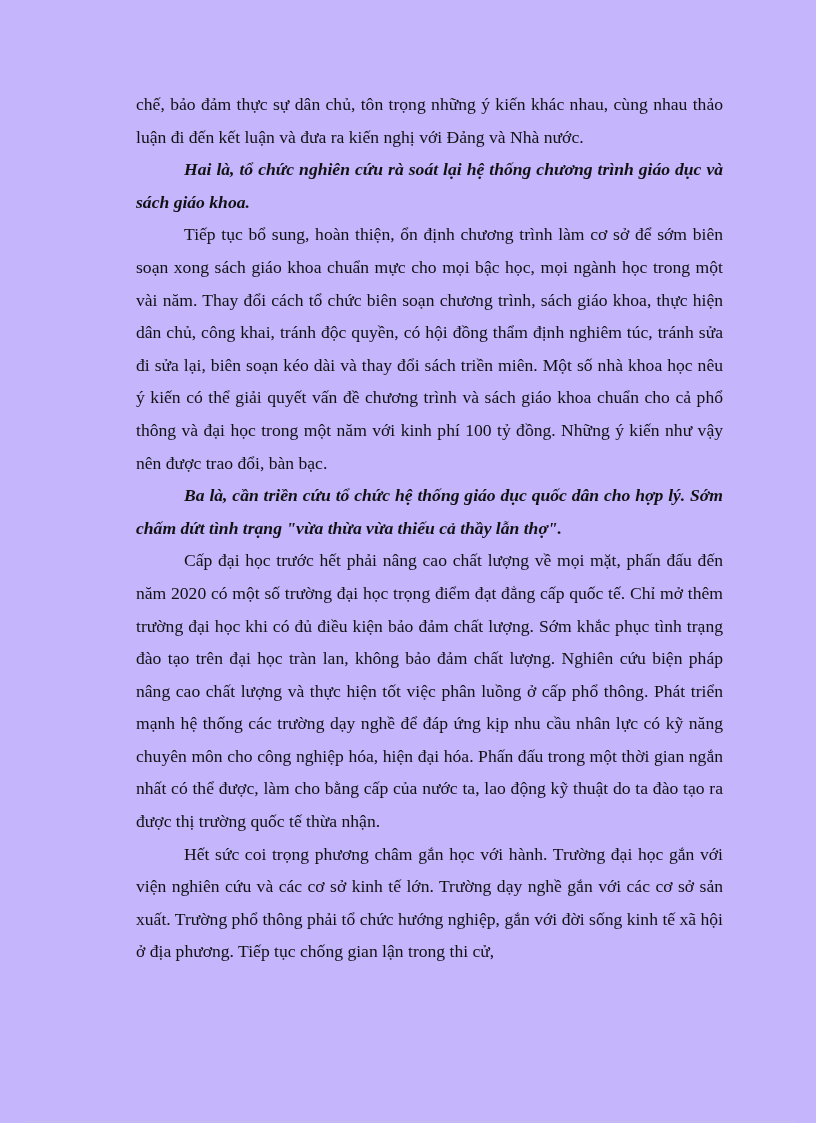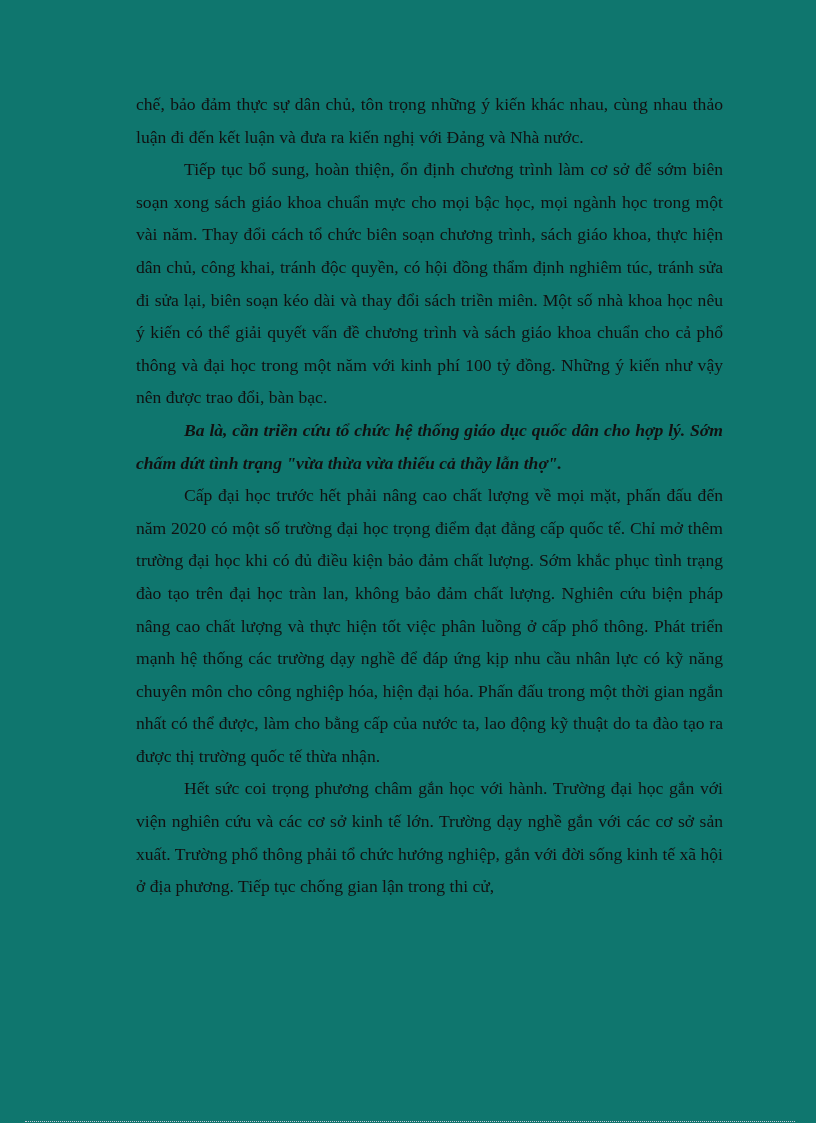--- a/index.html
+++ b/index.html
@@ -12,21 +12,21 @@
       height: 1123px;
       position: relative;
       overflow: hidden;
     }
     .page {
       position: absolute;
       left: 0;
       top: 0;
       width: 816px;
       height: 1123px;
-      background: #0f766e;
+      background: #c4b5fd;
     }
     .text-block {
       position: absolute;
       left: 136px;
       top: 88px;
       width: 587px;
       font-family: "Liberation Serif", "DejaVu Serif", serif;
       font-size: 17.6px;
       line-height: 32.6px;
       color: #111111;
@@ -51,19 +51,20 @@
       height: 0;
       border-top: 1px dotted #c8c8d8;
     }
   </style>
 </head>
 <body>
 
 <div class="page">
   <div class="text-block">
     <p>chế, bảo đảm thực sự dân chủ, tôn trọng những ý kiến khác nhau, cùng nhau thảo luận đi đến kết luận và đưa ra kiến nghị với Đảng và Nhà nước.</p>
+    <p class="indent heading">Hai là, tổ chức nghiên cứu rà soát lại hệ thống chương trình giáo dục và sách giáo khoa.</p>
     <p class="indent">Tiếp tục bổ sung, hoàn thiện, ổn định chương trình làm cơ sở để sớm biên soạn xong sách giáo khoa chuẩn mực cho mọi bậc học, mọi ngành học trong một vài năm. Thay đổi cách tổ chức biên soạn chương trình, sách giáo khoa, thực hiện dân chủ, công khai, tránh độc quyền, có hội đồng thẩm định nghiêm túc, tránh sửa đi sửa lại, biên soạn kéo dài và thay đổi sách triền miên. Một số nhà khoa học nêu ý kiến có thể giải quyết vấn đề chương trình và sách giáo khoa chuẩn cho cả phổ thông và đại học trong một năm với kinh phí 100 tỷ đồng. Những ý kiến như vậy nên được trao đổi, bàn bạc.</p>
     <p class="indent heading">Ba là, cần triền cứu tổ chức hệ thống giáo dục quốc dân cho hợp lý. Sớm chấm dứt tình trạng "vừa thừa vừa thiếu cả thầy lẫn thợ".</p>
     <p class="indent">Cấp đại học trước hết phải nâng cao chất lượng về mọi mặt, phấn đấu đến năm 2020 có một số trường đại học trọng điểm đạt đẳng cấp quốc tế. Chỉ mở thêm trường đại học khi có đủ điều kiện bảo đảm chất lượng. Sớm khắc phục tình trạng đào tạo trên đại học tràn lan, không bảo đảm chất lượng. Nghiên cứu biện pháp nâng cao chất lượng và thực hiện tốt việc phân luồng ở cấp phổ thông. Phát triển mạnh hệ thống các trường dạy nghề để đáp ứng kịp nhu cầu nhân lực có kỹ năng chuyên môn cho công nghiệp hóa, hiện đại hóa. Phấn đấu trong một thời gian ngắn nhất có thể được, làm cho bằng cấp của nước ta, lao động kỹ thuật do ta đào tạo ra được thị trường quốc tế thừa nhận.</p>
     <p class="indent">Hết sức coi trọng phương châm gắn học với hành. Trường đại học gắn với viện nghiên cứu và các cơ sở kinh tế lớn. Trường dạy nghề gắn với các cơ sở sản xuất. Trường phổ thông phải tổ chức hướng nghiệp, gắn với đời sống kinh tế xã hội ở địa phương. Tiếp tục chống gian lận trong thi cử,</p>
   </div>
   <div class="bottom-rule"></div>
 </div>
 
 </body></html>

